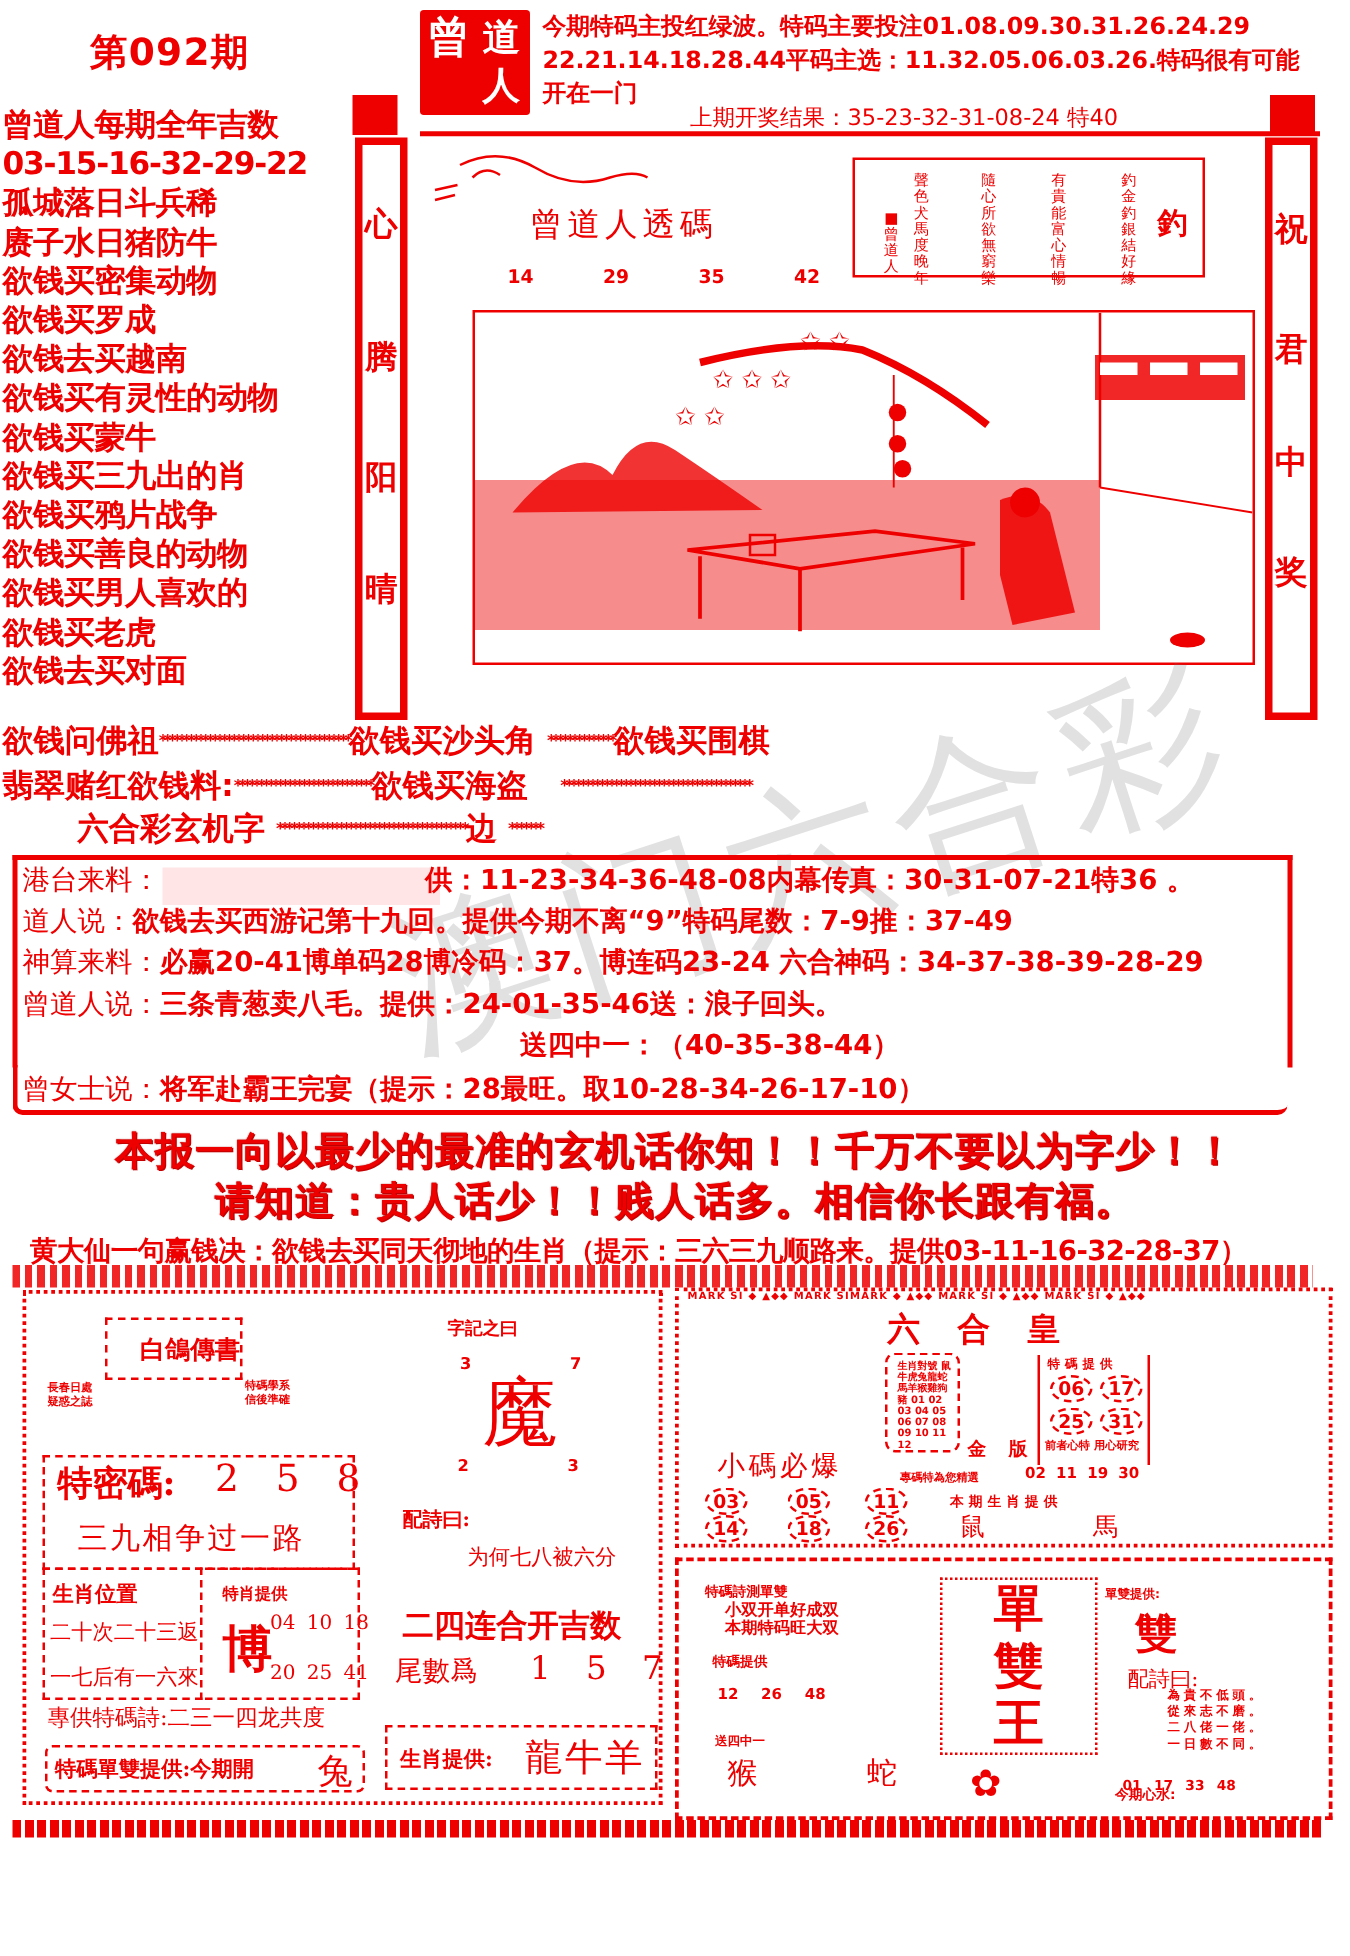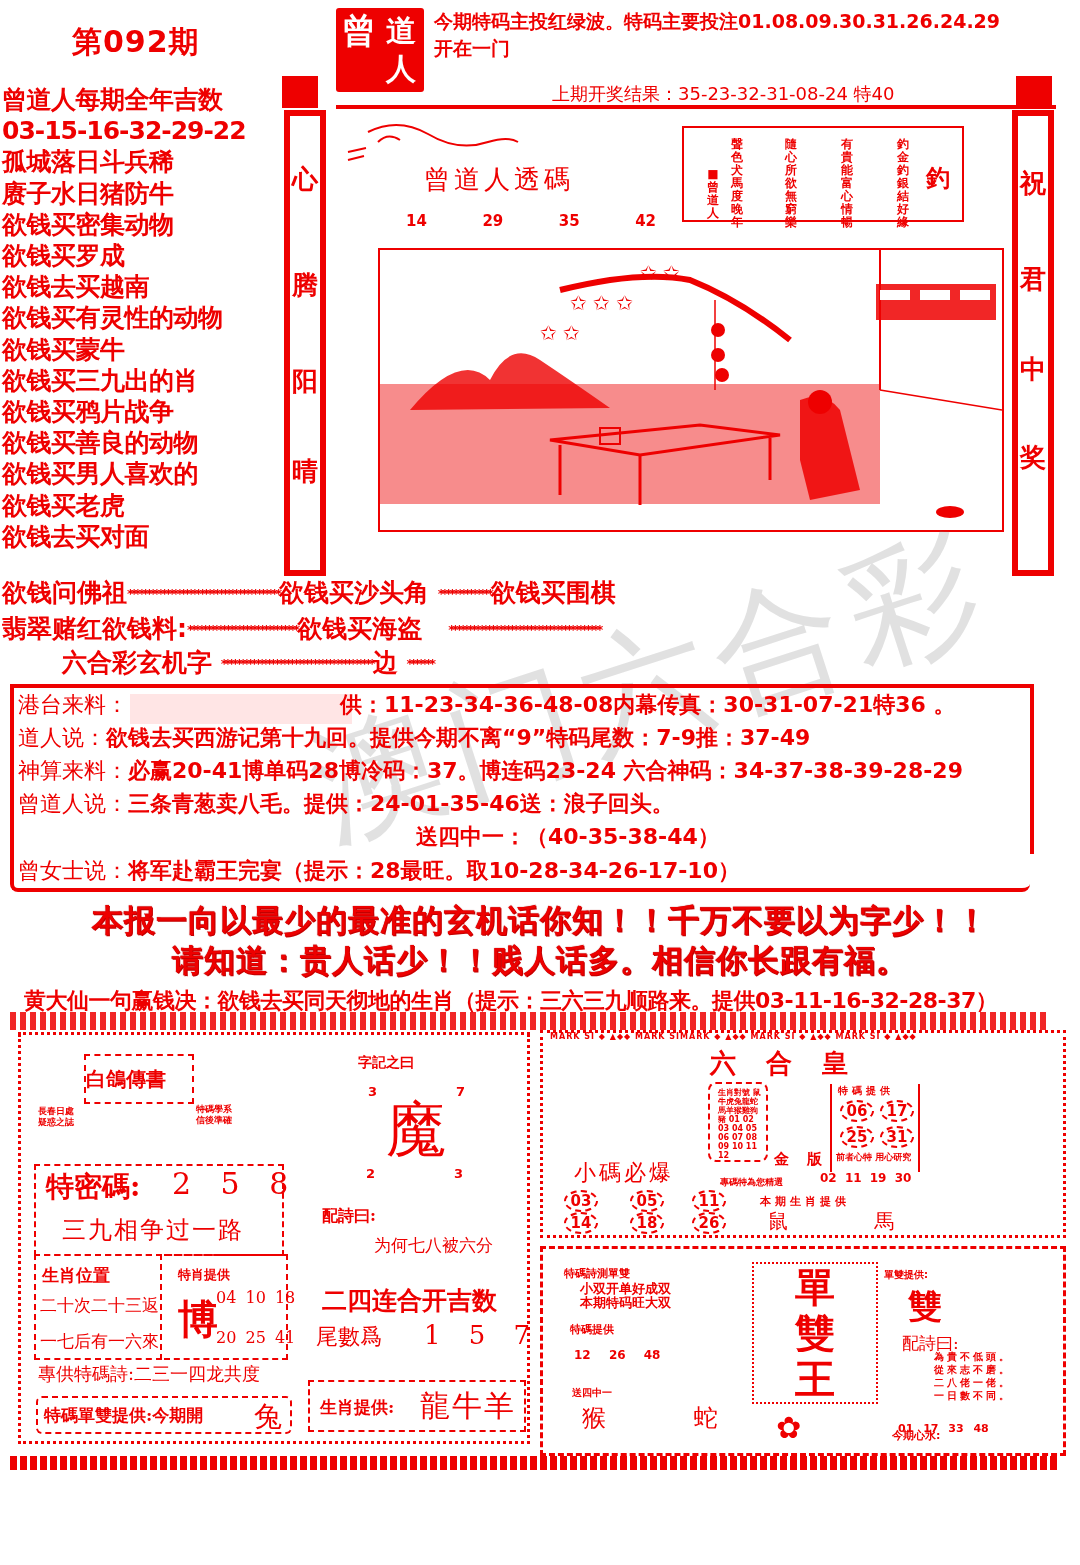--- a/index.html
+++ b/index.html
@@ -29,21 +29,21 @@
   .scroll { width: 42px; border: 6px solid #ee0000; background: #fff; }
   .scroll .ch { position:absolute; left: 0; width: 30px; text-align:center; font-size: 26px; font-weight:bold; color:#ee0000; font-family:"DejaVu Serif", serif; }
   #scroll-left { left: 284px; top: 110px; height: 466px; }
   #scroll-right { left: 1012px; top: 110px; height: 466px; }
 
   
   #title-cursive { left: 424px; top: 162px; font-size: 26px; font-family: "DejaVu Serif", serif; letter-spacing: 4px; }
   #tou-numbers { left: 406px; top: 212px; width: 250px; display:flex; justify-content: space-between; font-size: 15px; font-weight:bold; }
   #crane { left: 338px; top: 112px; width: 240px; height: 60px; }
   #poem-box { left: 682px; top: 126px; width: 282px; height: 96px; border: 2px solid #ee0000; }
-  #poem-box .col { position:absolute; top: 10px; width: 18px; font-size: 12px; line-height: 13px; font-weight:bold; text-align:center; word-break: break-all; }
+  #poem-box .col { position:absolute; top: 10px; width: 18px; font-size: 12px; line-height: 13px; font-weight:normal; text-align:center; word-break: break-all; }
   #poem-box .big { position:absolute; right: 12px; top: 34px; font-size: 24px; font-weight:bold; font-family:"DejaVu Serif", serif; }
 
   
   #illus { left: 378px; top: 248px; width: 626px; height: 284px; border: 2px solid #ee0000; overflow: hidden; }
 
   
   #mid-band { left: 2px; top: 578px; width: 1000px; font-weight: bold; }
   #mid-band .row { position: absolute; white-space: nowrap; font-size: 25px; line-height: 30px; }
   .stars { font-size: 13px; letter-spacing: -3px; vertical-align: middle; }
   #watermark { left: 300px; top: 600px; font-size: 130px; color: rgba(120,120,120,0.22); font-family:"DejaVu Serif", serif; transform: rotate(-18deg); letter-spacing: 10px; pointer-events:none; }
@@ -60,21 +60,21 @@
   
   .slogan { left: 0; width: 1080px; text-align: center; font-family: "DejaVu Serif", serif; font-weight: bold; font-size: 31px; color: #ee0000; text-shadow: 0 0 1px #900, 1px 1px 0 #c00; white-space: nowrap; letter-spacing: 1px; }
   #slogan-1 { top: 900px; }
   #slogan-2 { top: 940px; }
   #huang-line { left: 24px; top: 986px; font-size: 22px; font-weight: bold; white-space: nowrap; letter-spacing: -0.5px; }
   #deco-strip { left: 10px; top: 1012px; width: 1040px; height: 18px; background: repeating-linear-gradient(90deg, #ee0000 0 6px, #fff 6px 10px); opacity: .85; }
 
   
   #bl-panel { left: 18px; top: 1034px; width: 512px; height: 410px; border-left: 3px dotted #ee0000; border-right: 3px dotted #ee0000; border-bottom: 3px dotted #ee0000; }
   #bl-top-dots { left: 18px; top: 1032px; width: 512px; height: 4px; border-top: 3px dotted #ee0000; }
-  #baige-box { left: 84px; top: 1054px; width: 110px; height: 50px; border: 2px dashed #ee0000; text-align:left; font-size: 20px; font-weight: bold; line-height: 46px; font-family:"DejaVu Serif", serif; }
+  #baige-box { left: 84px; top: 1054px; width: 110px; height: 50px; border: 2px dashed #ee0000; text-align:right; font-size: 20px; font-weight: bold; line-height: 46px; font-family:"DejaVu Serif", serif; }
   .tiny2 { font-size: 9px; line-height: 11px; font-weight:bold; font-family:"DejaVu Serif", serif; }
   #bl-note-l { left: 38px; top: 1106px; }
   #bl-note-r { left: 196px; top: 1104px; }
   #tm-box { left: 34px; top: 1164px; width: 250px; height: 92px; border: 2px dashed #ee0000; }
   #tm-label { left: 46px; top: 1168px; font-size: 28px; font-weight: bold; font-family:"DejaVu Serif", serif; }
   #tm-digits { left: 172px; top: 1166px; font-size: 30px; letter-spacing: 10px; font-family:"DejaVu Serif", serif; }
   #tm-phrase { left: 62px; top: 1214px; font-size: 24px; font-family:Liberation Sans, sans-serif; letter-spacing: 2px; }
   #sx-box { left: 34px; top: 1254px; width: 128px; height: 106px; border: 2px dashed #ee0000; }
   #sx-title { left: 42px; top: 1264px; font-size: 17px; font-weight: bold; font-family:"DejaVu Serif", serif; }
   #sx-l1 { left: 40px; top: 1294px; font-size: 17px; font-family:"DejaVu Serif", serif; }
@@ -144,20 +144,21 @@
 </head>
 <body>
 
 <div class="abs red" id="issue">第092期</div>
 <div class="abs" id="seal">
   <span class="s1">曾</span>
   <span class="s2">道人</span>
 </div>
 <div class="abs red" id="header-lines">
   <div>今期特码主投红绿波。特码主要投注01.08.09.30.31.26.24.29</div>
+  <div>22.21.14.18.28.44平码主选：11.32.05.06.03.26.特码很有可能</div>
   <div>开在一门</div>
 </div>
 <div class="abs red" id="last-result">上期开奖结果：35-23-32-31-08-24 特40</div>
 <div class="abs" id="hdr-rule"></div>
 <div class="abs" id="hdr-block-l"></div>
 <div class="abs" id="hdr-block-r"></div>
 
 <div class="abs red" id="left-list">
   <div class="ln">曾道人每期全年吉数</div>
   <div class="ln num">03-15-16-32-29-22</div>

